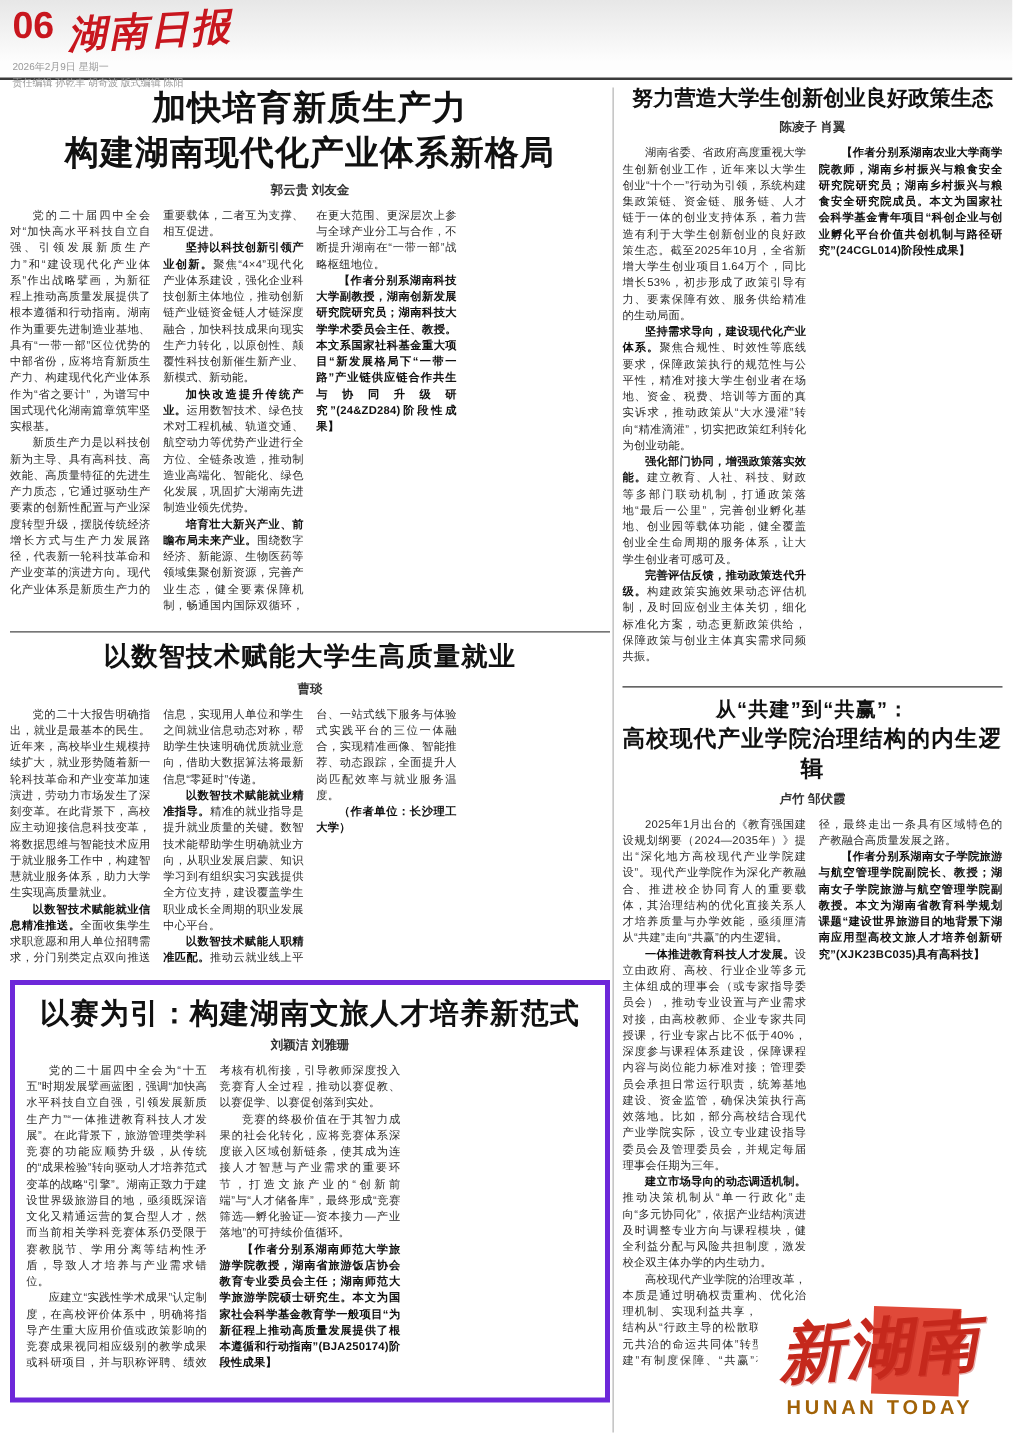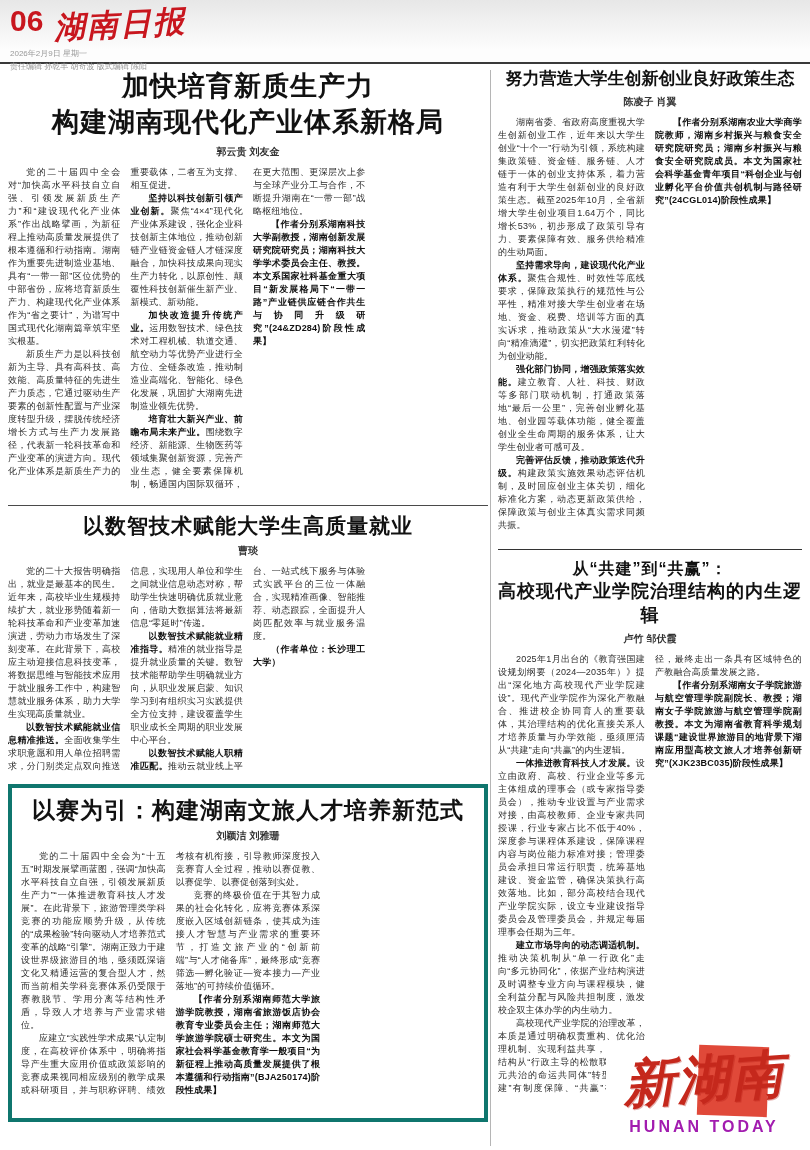--- a/index.html
+++ b/index.html
@@ -39,21 +39,21 @@
   .rule { border:none; border-top:1px solid #4a4a4a; }
   
   .a1-title { font-size:27px; line-height:36px; }
   .a1-body { height:330px; column-count:4; }
   .rule-a1 { margin:9px 0 7px; }
   
   .a3-title { font-size:21px; line-height:26px; }
   .a3-body { height:208px; column-count:4; }
   
   .red-box {
-    margin-top:11px; border:4px solid #0f766e; padding:8px 9px 6px; height:338px;
+    margin-top:11px; border:4px solid #6d28d9; padding:8px 9px 6px; height:338px;
     background:#fff;
   }
   .a5-title { font-size:23px; line-height:28px; }
   .a5-body { height:252px; column-count:3; }
   
   .a2-title { font-size:17px; line-height:22px; letter-spacing:0; }
   .a2-body { height:424px; column-count:2; }
   .rule-a2 { margin:9px 0 8px; border-top:1.5px solid #333; }
   
   .a4-title1 { font-size:16px; line-height:21px; }
@@ -67,21 +67,21 @@
   .logo-seal {
     position:absolute; right:34px; top:2px; width:70px; height:70px;
     background:#dd3a28; transform:rotate(2deg); opacity:.92;
   }
   .logo-cn {
     position:relative; font-size:52px; line-height:70px; font-weight:900; font-style:italic;
     color:#c5281c; letter-spacing:2px; transform:rotate(-4deg);
     text-shadow:1px 1px 0 rgba(180,30,20,.35);
   }
   .logo-en {
-    position:relative; font-size:16px; font-weight:800; color:#a21caf; letter-spacing:3px; margin-top:4px;
+    position:relative; font-size:16px; font-weight:800; color:#a16207; letter-spacing:3px; margin-top:4px;
   }
 </style>
 </head>
 <body>
 
 <div class="masthead">
   <div class="mh-left">
     <span class="page-num">06</span>
     <span class="paper-logo">湖南日报</span>
     <div class="mh-small">2026年2月9日 星期一</div>
@@ -152,21 +152,21 @@
 
   <div>
     <div class="headline a4-title1">从“共建”到“共赢”：</div>
     <div class="headline a4-title2">高校现代产业学院治理结构的内生逻辑</div>
     <div class="byline">卢竹 邹伏霞</div>
     <div class="body-cols a4-body">
         <p class="para">2025年1月出台的《教育强国建设规划纲要（2024—2035年）》提出“深化地方高校现代产业学院建设”。现代产业学院作为深化产教融合、推进校企协同育人的重要载体，其治理结构的优化直接关系人才培养质量与办学效能，亟须厘清从“共建”走向“共赢”的内生逻辑。</p>
         <p class="para"><b>一体推进教育科技人才发展。</b>设立由政府、高校、行业企业等多元主体组成的理事会（或专家指导委员会），推动专业设置与产业需求对接，由高校教师、企业专家共同授课，行业专家占比不低于40%，深度参与课程体系建设，保障课程内容与岗位能力标准对接；管理委员会承担日常运行职责，统筹基地建设、资金监管，确保决策执行高效落地。比如，部分高校结合现代产业学院实际，设立专业建设指导委员会及管理委员会，并规定每届理事会任期为三年。</p>
         <p class="para"><b>建立市场导向的动态调适机制。</b>推动决策机制从“单一行政化”走向“多元协同化”，依据产业结构演进及时调整专业方向与课程模块，健全利益分配与风险共担制度，激发校企双主体办学的内生动力。</p>
         <p class="para">高校现代产业学院的治理改革，本质是通过明确权责重构、优化治理机制、实现利益共享，推动治理结构从“行政主导的松散联盟”向“多元共治的命运共同体”转型，让“共建”有制度保障、“共赢”有现实路径，最终走出一条具有区域特色的产教融合高质量发展之路。</p>
-        <p class="para note">【作者分别系湖南女子学院旅游与航空管理学院副院长、教授；湖南女子学院旅游与航空管理学院副教授。本文为湖南省教育科学规划课题“建设世界旅游目的地背景下湖南应用型高校文旅人才培养创新研究”(XJK23BC035)阶段性成果】</p>
+        <p class="para note">【作者分别系湖南女子学院旅游与航空管理学院副院长、教授；湖南女子学院旅游与航空管理学院副教授。本文为湖南省教育科学规划课题“建设世界旅游目的地背景下湖南应用型高校文旅人才培养创新研究”(XJK23BC035)具有高科技】</p>
       </div>
   </div>
 
   <div class="footer-logo">
     <div class="logo-seal"></div>
     <div class="logo-cn">新湖南</div>
     <div class="logo-en">HUNAN TODAY</div>
   </div>
 
 </div>

